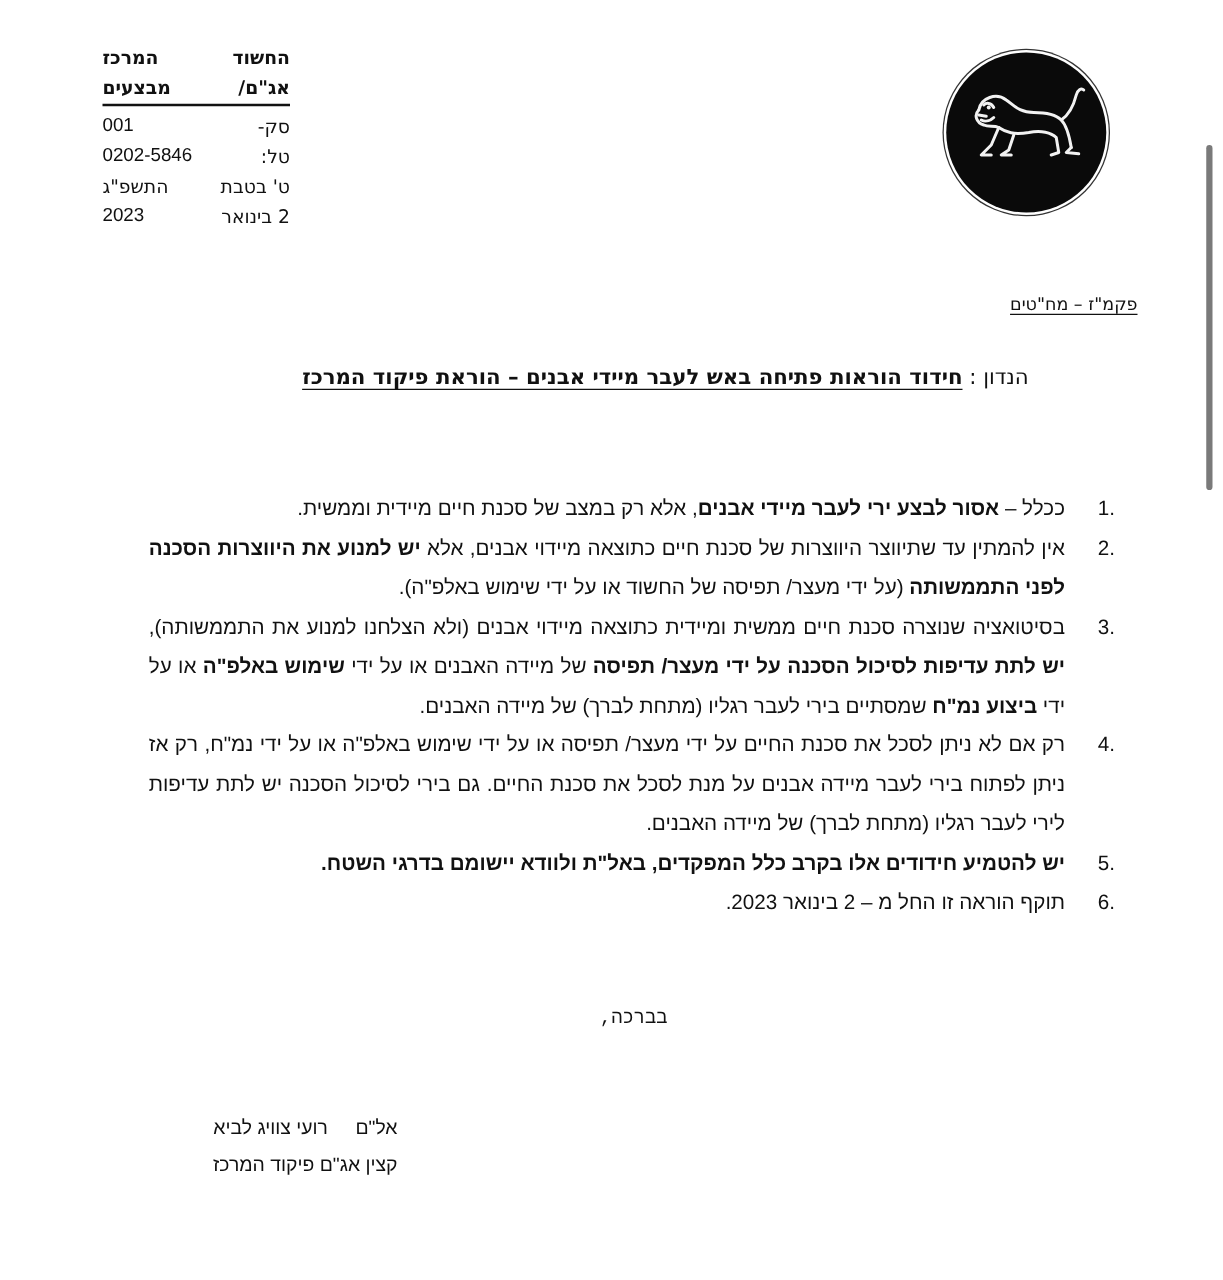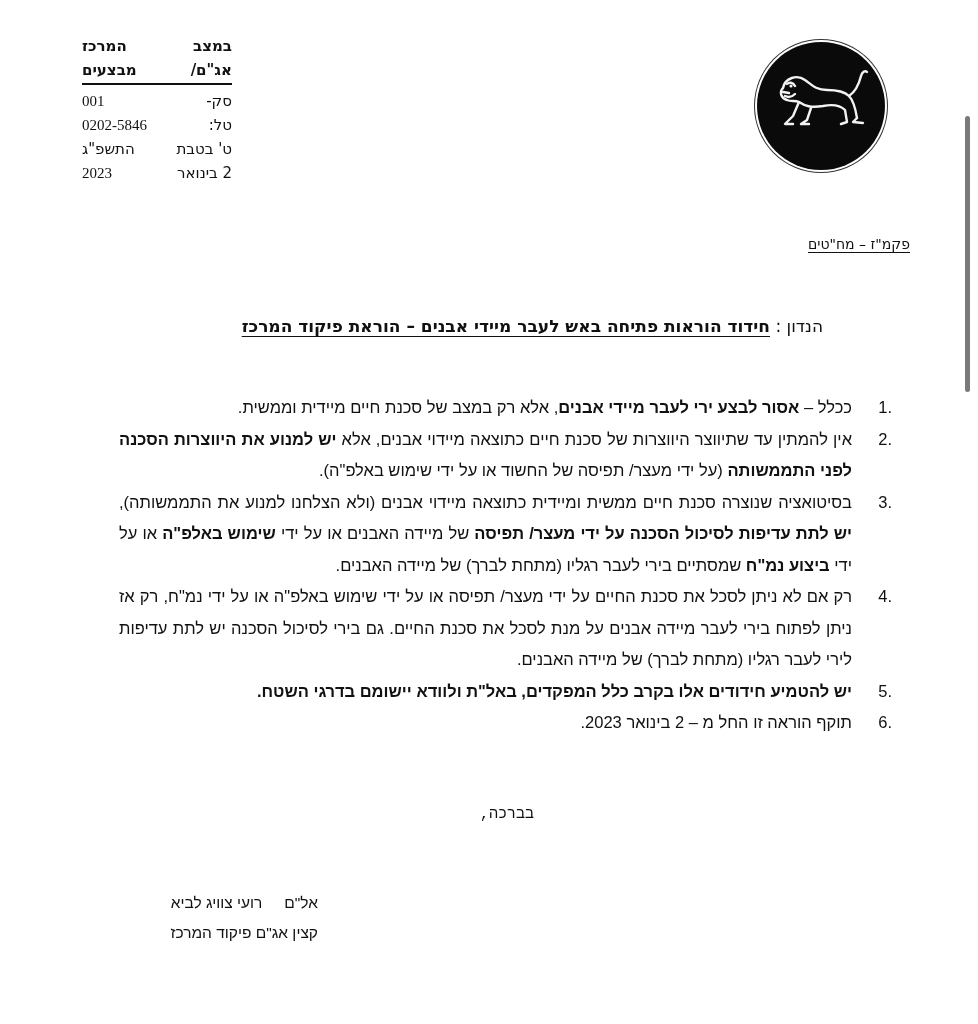--- a/index.html
+++ b/index.html
@@ -7,30 +7,30 @@
       width: 978px; height: 1024px; background: #ffffff; position: relative; overflow: hidden;
       font-family: "DejaVu Sans", "Liberation Sans", sans-serif; color: #111;
     }
     .page { position: absolute; inset: 0; direction: rtl; }
 
     
     .hdr { position: absolute; left: 82px; top: 34px; width: 150px; direction: rtl; }
     .hdr .row { display: flex; justify-content: space-between; font-size: 15px; line-height: 24px; }
     .hdr .bold { font-weight: bold; }
     .hdr .ul { border-bottom: 2px solid #111; padding-bottom: 1px; margin-bottom: 4px; }
-    .hdr .num { direction: ltr; font-family: Liberation Serif, serif; }
+    .hdr .num { direction: ltr; font-family: Liberation Sans, sans-serif; }
 
     
     .logo { position: absolute; left: 757px; top: 42px; width: 128px; height: 128px; border-radius: 50%;
       background: #0a0a0a; box-shadow: 0 0 0 2px #fff, 0 0 0 3px #333; }
     .logo svg { position: absolute; left: 14px; top: 24px; }
 
     .dept { position: absolute; right: 68px; top: 236px; font-size: 14px; text-decoration: underline; text-underline-offset: 3px; }
 
-    .subject { position: absolute; right: 155px; top: 316px; font-size: 17px; white-space: nowrap; }
+    .subject { position: absolute; right: 155px; top: 292px; font-size: 17px; white-space: nowrap; }
     .subject .lbl { font-weight: normal; }
     .subject .ttl { font-weight: bold; text-decoration: underline; text-underline-offset: 4px; }
 
     
     .items { position: absolute; right: 86px; top: 392px; width: 800px; font-family: "Liberation Sans", sans-serif; font-size: 16.5px; line-height: 31.5px; }
     .item { display: flex; align-items: flex-start; }
     .item .n { width: 34px; flex: none; direction: ltr; text-align: right; padding-left: 6px; }
     .item .t { flex: 1; text-align: justify; margin-left: 27px; }
     .item b { font-weight: bold; }
 
@@ -40,21 +40,21 @@
 
     .scrollbar { position: absolute; left: 965px; top: 116px; width: 5px; height: 276px; background: #7a7a7a; border-radius: 3px; }
   </style>
 </head>
 <body>
 
 <div class="page">
 
   <div class="hdr">
     <div class="row bold">
-      <span>במצב</span>
+      <span>החשוד</span>
       <span>המרכז</span>
     </div>
     <div class="row bold ul">
       <span>אג"ם/</span>
       <span>מבצעים</span>
     </div>
     <div class="row">
       <span>סק-</span>
       <span class="num">001</span>
     </div>

